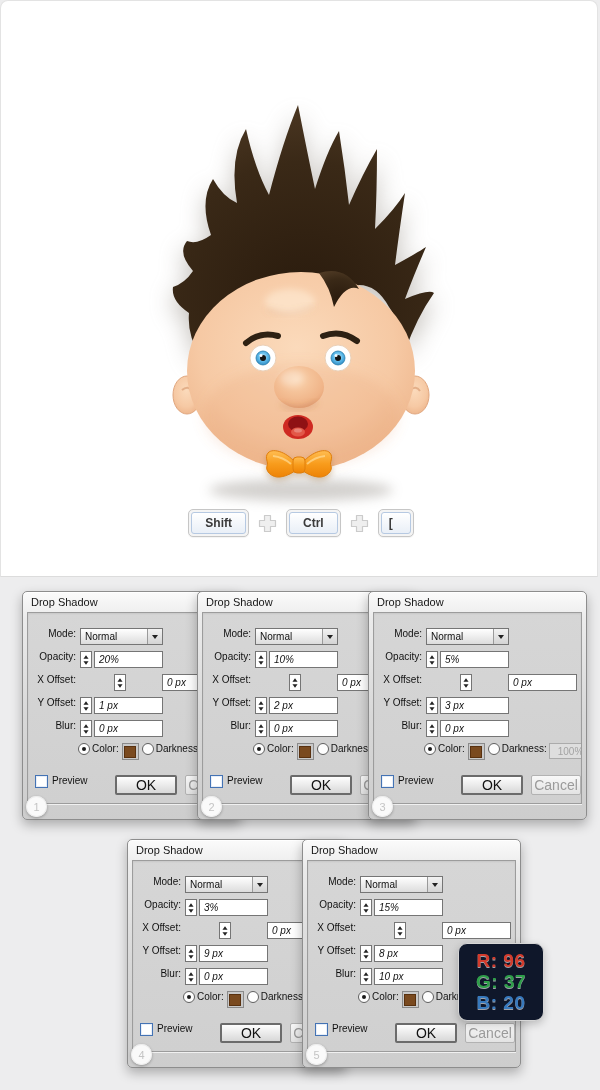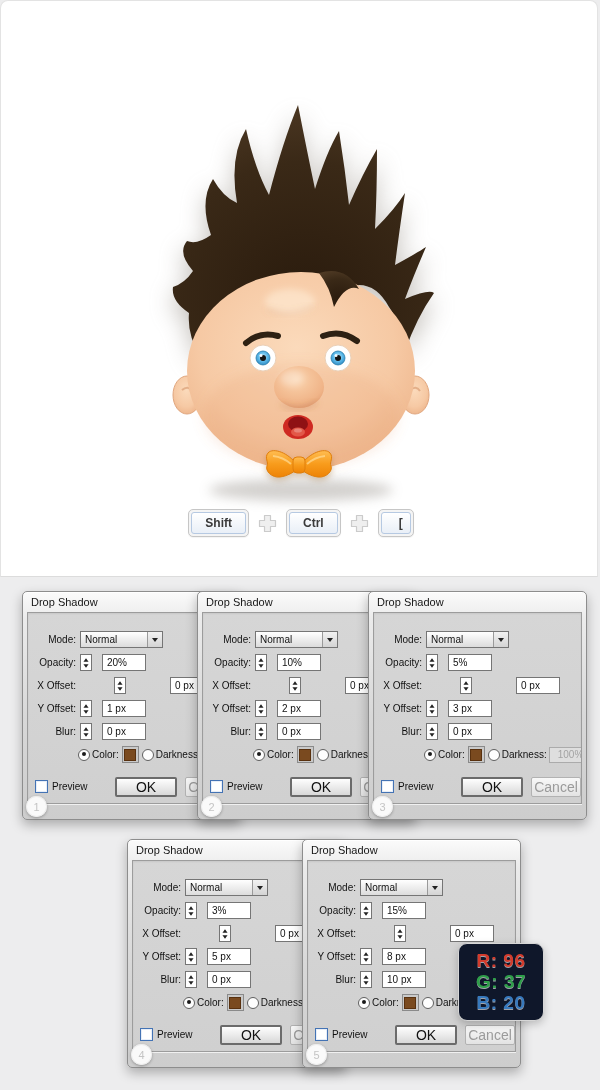--- a/index.html
+++ b/index.html
@@ -8,55 +8,55 @@
 
   
   .canvas-top{position:absolute;left:0;top:0;width:598px;height:577px;background:#ffffff;
     border:1px solid #e3e3e3;border-top-left-radius:8px;border-top-right-radius:8px;border-bottom-color:#dcdcdc;box-sizing:border-box;}
   .face-svg{position:absolute;left:0;top:0;width:600px;height:578px;}
 
   
   .shortcut-row{position:absolute;left:0;top:508px;width:600px;display:flex;justify-content:center;align-items:center;gap:9px;}
   .key{border:1px solid #c6c6c6;border-radius:5px;background:#f4f4f4;padding:2px;box-shadow:0 1px 1px rgba(0,0,0,0.05);}
   .key-inner{display:block;border:1px solid #b6c9e2;border-radius:3px;background:linear-gradient(#ffffff,#e9eff7);
-    padding:3px 13px;font-size:12px;font-weight:700;color:#3a3a3a;min-width:14px;text-align:right;}
+    padding:3px 13px;font-size:12px;font-weight:700;color:#3a3a3a;min-width:14px;text-align:left;}
   .key.small .key-inner{padding:3px 7px;}
   .plus-sep{display:flex;align-items:center;}
 
   
   .dialog{position:absolute;width:217px;height:227px;border:1px solid #8d8d8d;border-radius:5px;
     background:linear-gradient(180deg,#fbfbfb,#ebebeb 12%,#d8d8d8 55%,#cdcdcd 100%);
     box-shadow:0 5px 12px rgba(0,0,0,0.28), inset 0 1px 0 rgba(255,255,255,0.85);box-sizing:content-box;}
   .d1{left:22px;top:591px;z-index:1;}
   .d2{left:197px;top:591px;z-index:2;}
   .d3{left:368px;top:591px;z-index:3;}
   .d4{left:127px;top:839px;z-index:4;}
   .d5{left:302px;top:839px;z-index:5;}
 
   .dlg-title{height:20px;line-height:20px;padding-left:8px;font-size:11px;color:#151515;}
   .dlg-panel{position:absolute;left:4px;top:20px;width:207px;height:190px;
     background:linear-gradient(#d6d6d6,#d0d0d0);border:1px solid #9c9c9c;
     box-shadow:inset 0 1px 2px rgba(0,0,0,0.07), 0 1px 0 rgba(255,255,255,0.7);overflow:hidden;}
-  .row{position:absolute;left:0;width:207px;height:23px;display:flex;align-items:center;font-size:10px;color:#111;}
+  .row{position:absolute;left:0;width:207px;height:23px;display:flex;font-size:10px;color:#111;}
   .r0{top:15px;} .r1{top:38px;} .r2{top:61px;gap:34px;} .r3{top:84px;} .r4{top:107px;} .r5{top:130px;} .r6{top:162px;}
 
   .lbl{display:inline-block;width:52px;text-align:right;padding-right:4px;box-sizing:border-box;white-space:nowrap;}
 
   .dropdown{position:relative;width:83px;height:17px;border:1px solid #757575;background:linear-gradient(#ffffff,#dcdcdc);
     box-sizing:border-box;display:flex;align-items:center;}
   .dd-val{padding-left:4px;flex:1;}
   .dd-arrow{width:14px;height:100%;border-left:1px solid #9a9a9a;display:flex;align-items:center;justify-content:center;background:linear-gradient(#f2f2f2,#d4d4d4);}
   .tri-dn{width:0;height:0;border-left:3.5px solid transparent;border-right:3.5px solid transparent;border-top:4px solid #222;}
   .tri-up{width:0;height:0;border-left:3.5px solid transparent;border-right:3.5px solid transparent;border-bottom:4px solid #222;}
 
   .spinner{width:12px;height:17px;border:1px solid #757575;background:#fff;box-sizing:border-box;
     display:flex;flex-direction:column;align-items:center;justify-content:center;gap:2px;}
   .spinner .tri-up,.spinner .tri-dn{transform:scale(0.85);}
-  .field{width:44px;height:17px;margin-left:10px;border:1px solid #757575;background:#fff;box-sizing:border-box;
-    display:flex;align-items:center;padding-left:4px;}
+  .field{width:69px;height:17px;margin-left:2px;border:1px solid #757575;background:#fff;box-sizing:border-box;
+    display:flex;align-items:center;padding-left:4px;font-style:italic;}
 
   .r5{padding-left:50px;box-sizing:border-box;gap:2px;white-space:nowrap;}
   .radio{width:10px;height:10px;border:1px solid #5f5f5f;border-radius:50%;background:#fdfdfd;display:inline-block;position:relative;flex:none;}
   .radio.checked::after{content:"";position:absolute;left:2.5px;top:2.5px;width:4px;height:4px;border-radius:50%;background:#1a1a1a;}
   .swatch{width:15px;height:15px;border:1px solid #8a8a8a;background:#c9c9c9;display:flex;align-items:center;justify-content:center;flex:none;margin:0 1px;}
   .swatch i{display:block;width:10px;height:10px;background:#7a4a1f;border:1px solid #59310f;}
   .dfield{width:40px;height:16px;border:1px solid #ababab;background:#dedede;color:#a3a3a3;box-sizing:border-box;
     display:inline-flex;align-items:center;padding-left:8px;flex:none;}
 
   .r6{padding-left:7px;box-sizing:border-box;gap:4px;}
@@ -433,21 +433,21 @@
             <i class="tri-dn"></i>
           </span>
         <span class="field">0 px</span>
       </div>
       <div class="row r3">
         <span class="lbl">Y Offset:</span>
         <span class="spinner">
             <i class="tri-up"></i>
             <i class="tri-dn"></i>
           </span>
-        <span class="field">5 px</span>
+        <span class="field">9 px</span>
       </div>
       <div class="row r4">
         <span class="lbl">Blur:</span>
         <span class="spinner">
             <i class="tri-up"></i>
             <i class="tri-dn"></i>
           </span>
         <span class="field">0 px</span>
       </div>
       <div class="row r5">

